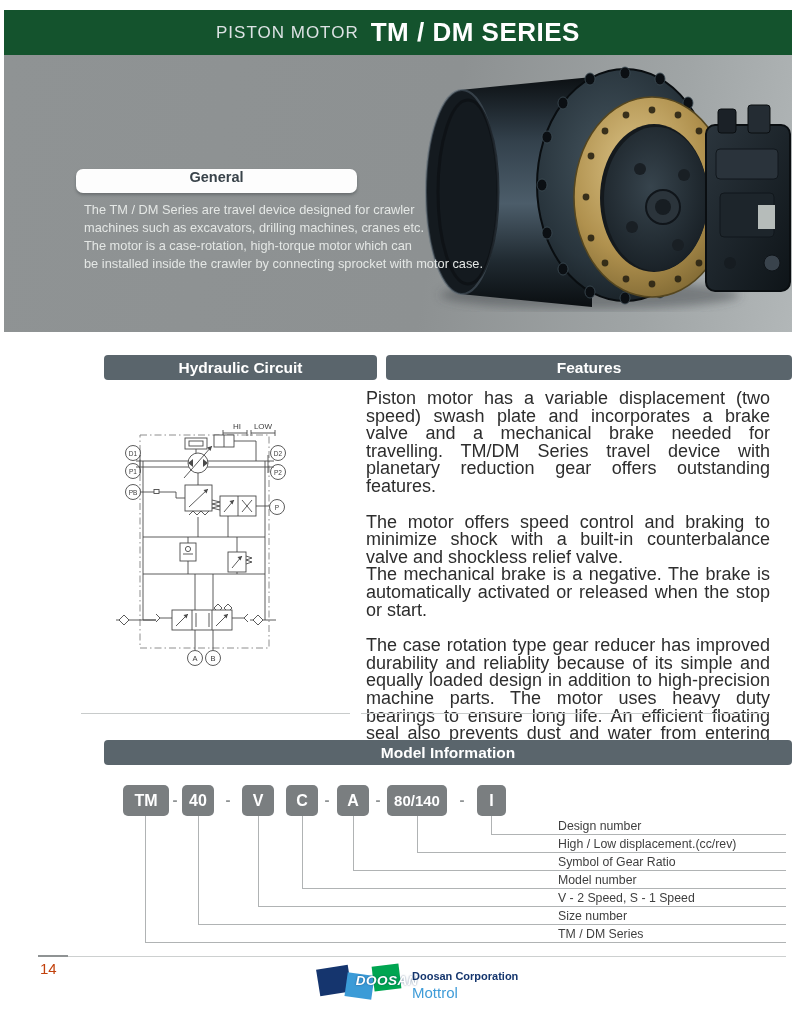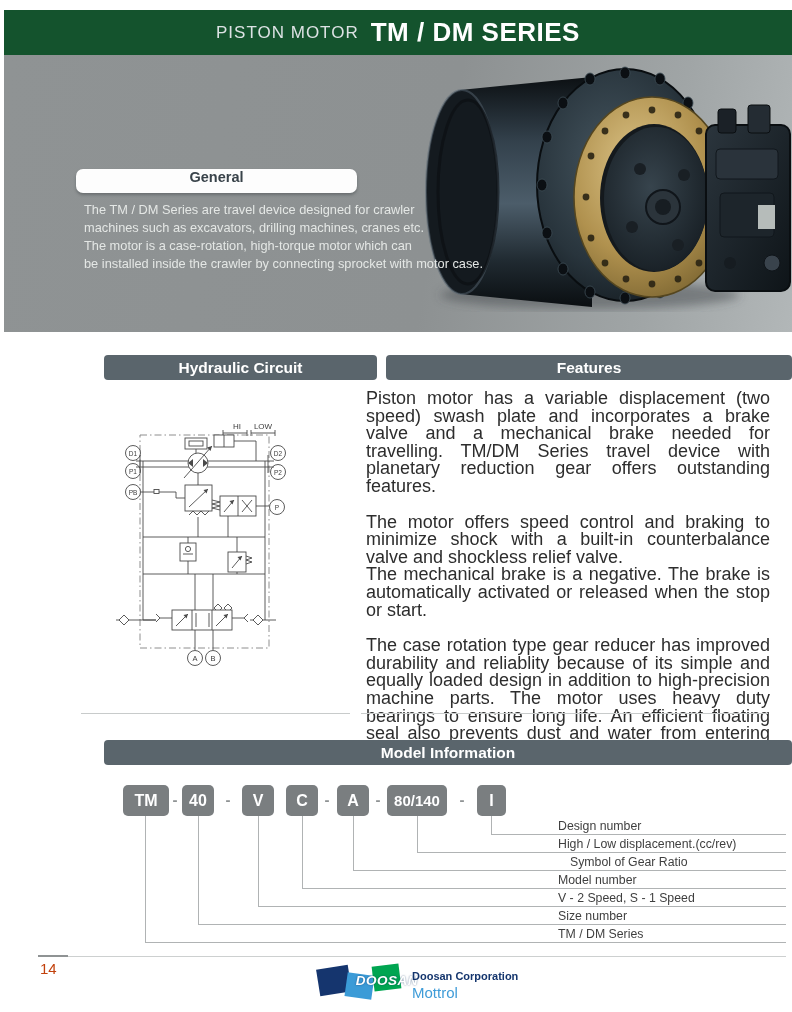--- a/index.html
+++ b/index.html
@@ -334,21 +334,21 @@
   <div class="abs conn-v" style="left:491px;height:18px;"></div>
   <div class="abs conn-h" style="left:491px;top:834px;width:295px;"></div>
   <div class="abs conn-label" style="top:819px;">Design number</div>
 
   <div class="abs conn-v" style="left:417px;height:36px;"></div>
   <div class="abs conn-h" style="left:417px;top:852px;width:369px;"></div>
   <div class="abs conn-label" style="top:837px;">High / Low displacement.(cc/rev)</div>
 
   <div class="abs conn-v" style="left:353px;height:54px;"></div>
   <div class="abs conn-h" style="left:353px;top:870px;width:433px;"></div>
-  <div class="abs conn-label" style="top:855px;margin-left:12px;">Symbol of Gear Ratio</div>
+  <div class="abs conn-label" style="top:855px;">Symbol of Gear Ratio</div>
 
   <div class="abs conn-v" style="left:302px;height:72px;"></div>
   <div class="abs conn-h" style="left:302px;top:888px;width:484px;"></div>
   <div class="abs conn-label" style="top:873px;">Model number</div>
 
   <div class="abs conn-v" style="left:258px;height:90px;"></div>
   <div class="abs conn-h" style="left:258px;top:906px;width:528px;"></div>
   <div class="abs conn-label" style="top:891px;">V - 2 Speed, S - 1 Speed</div>
 
   <div class="abs conn-v" style="left:198px;height:108px;"></div>

